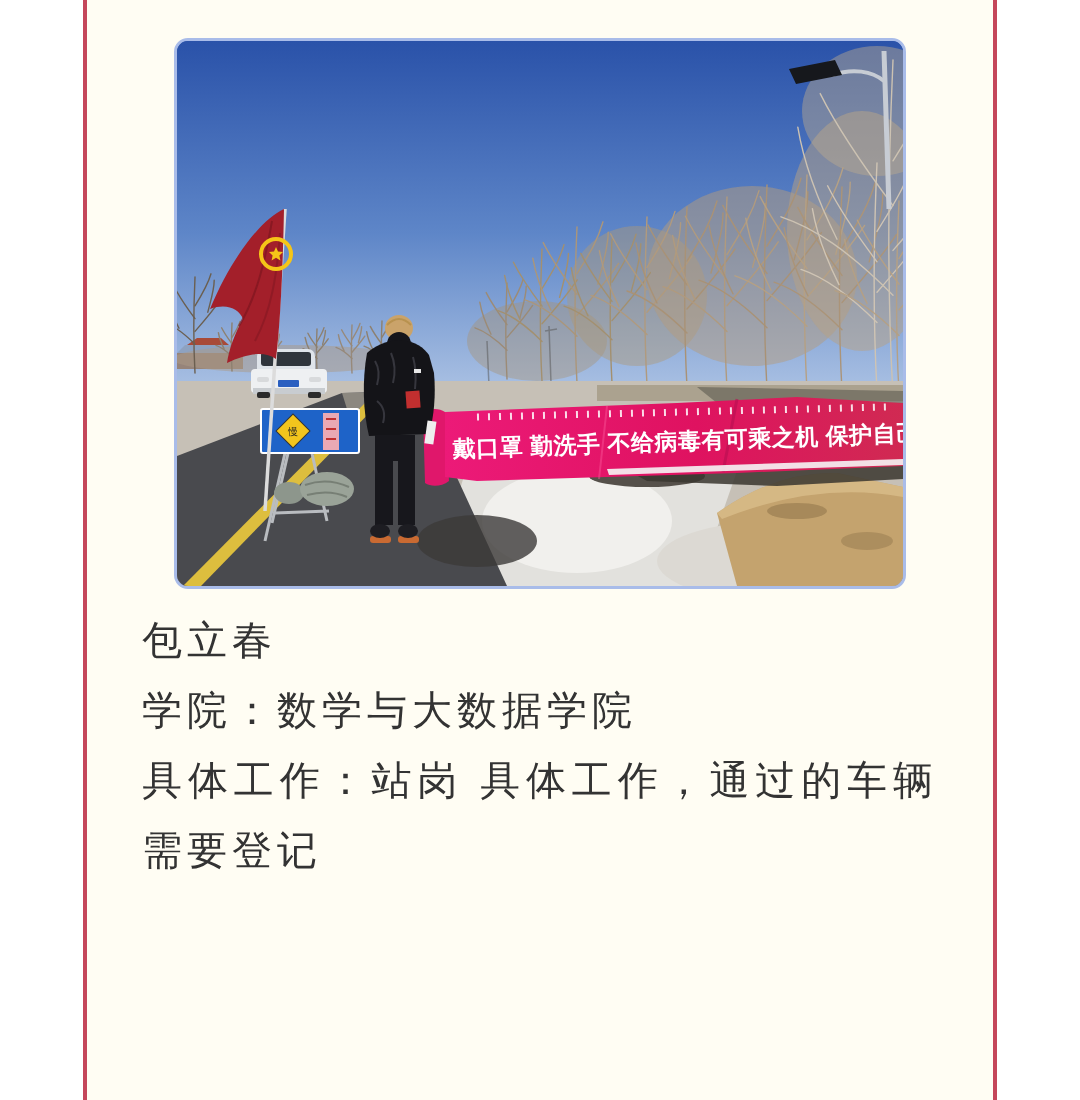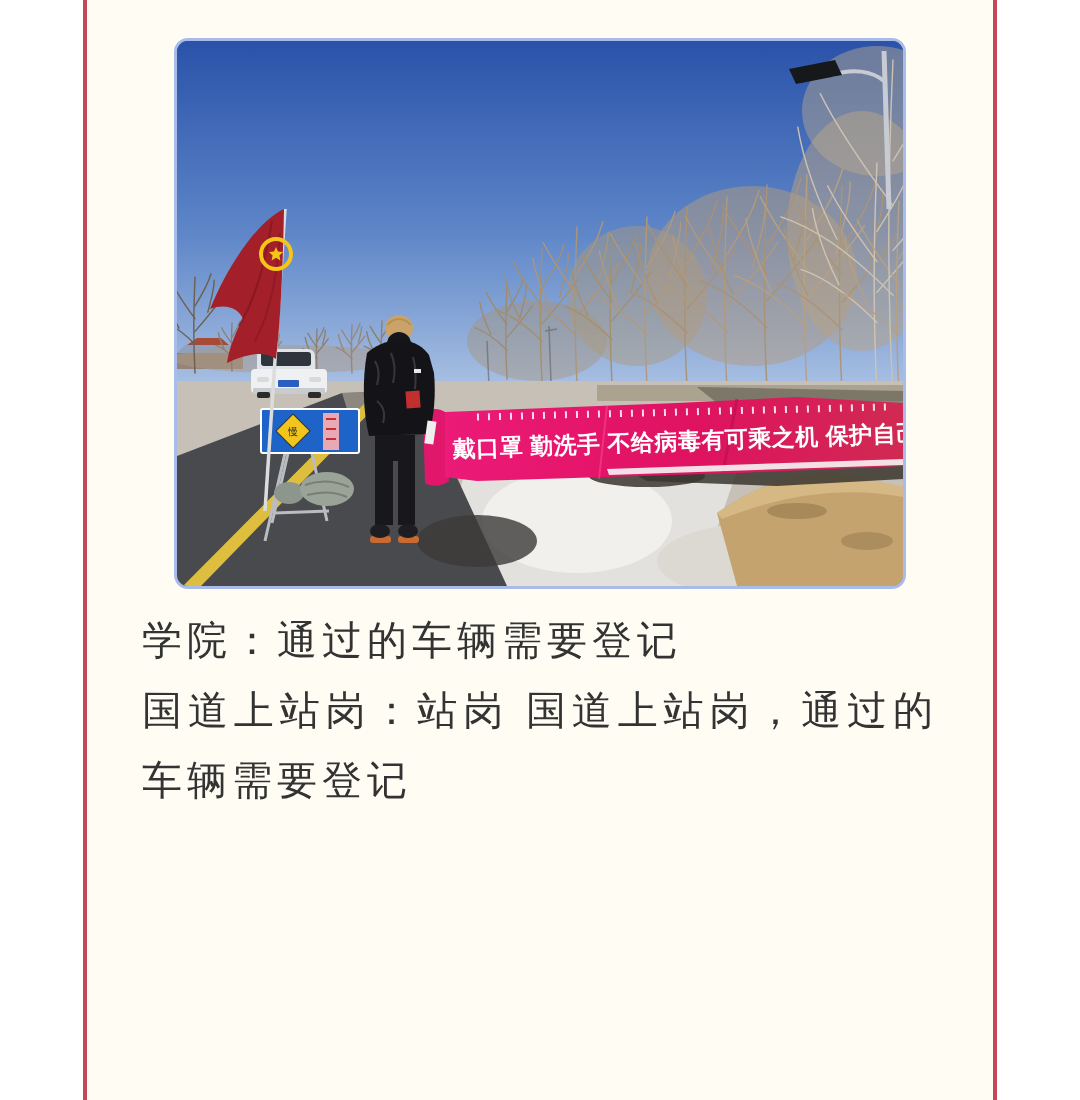--- a/index.html
+++ b/index.html
@@ -200,17 +200,18 @@
           <rect x="193" y="495" width="21" height="7" rx="3" fill="#c96a32"></rect>
           <rect x="221" y="495" width="21" height="7" rx="3" fill="#c96a32"></rect>
           <ellipse cx="203" cy="490" rx="10" ry="7" fill="#1d1d22"></ellipse>
           <ellipse cx="231" cy="490" rx="10" ry="7" fill="#1d1d22"></ellipse>
         </g>
       </g>
     </svg>
   </figure>
 
   <section class="info">
-    <p>学院：通过的车辆需要登记</p>
-    <p>国道上站岗：站岗 国道上站岗，通过的车辆需要登记</p>
+    <p>包立春</p>
+    <p>学院：数学与大数据学院</p>
+    <p>具体工作：站岗 具体工作，通过的车辆需要登记</p>
   </section>
 
 </div>
 
 </body></html>

